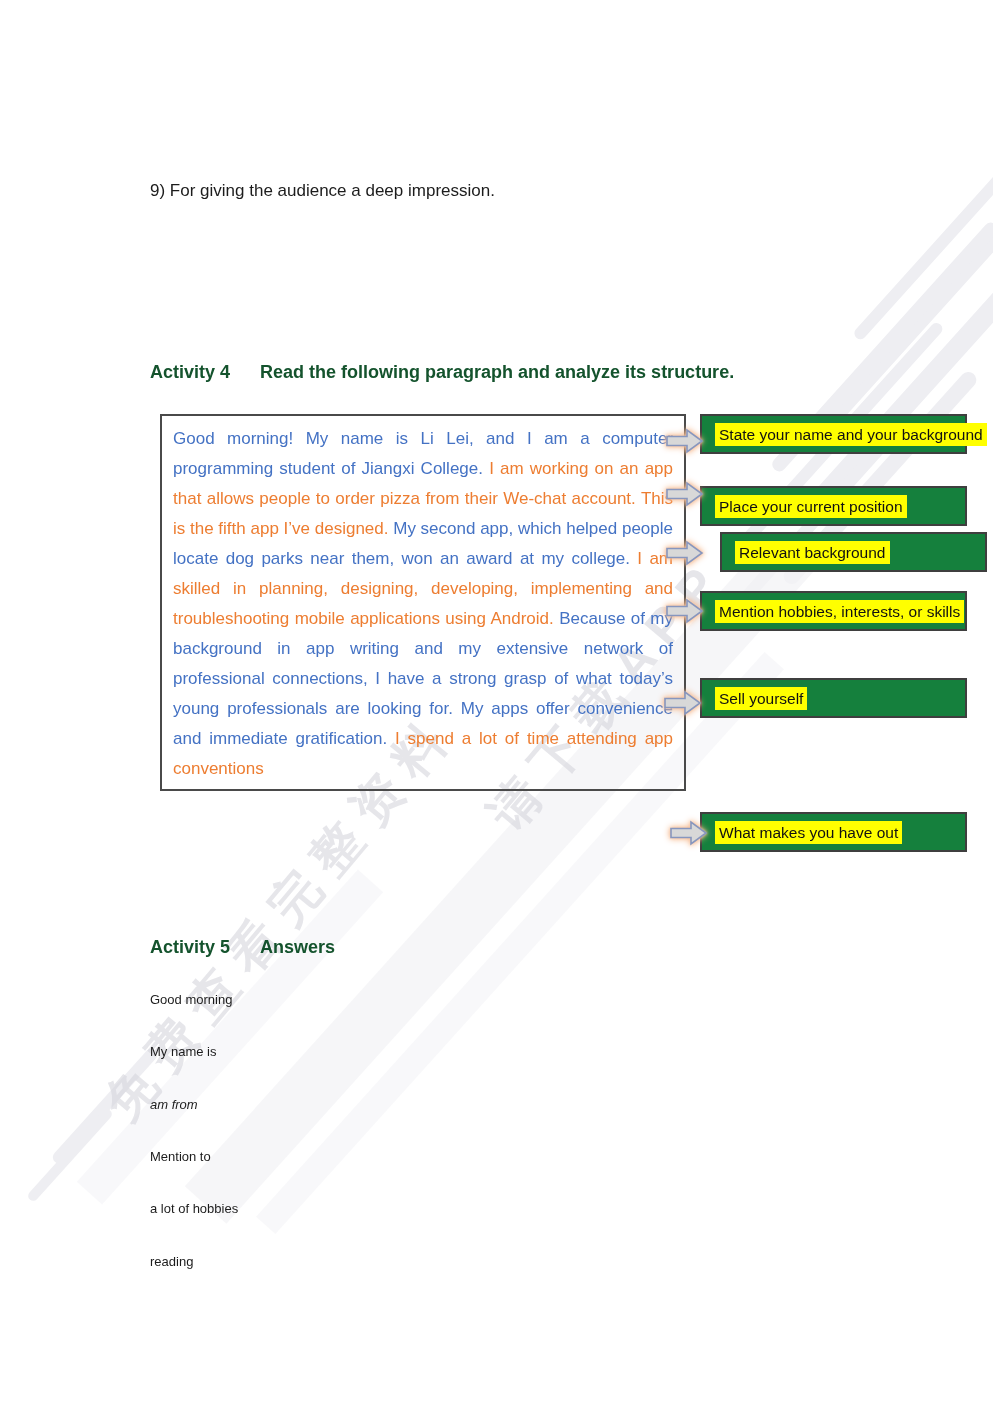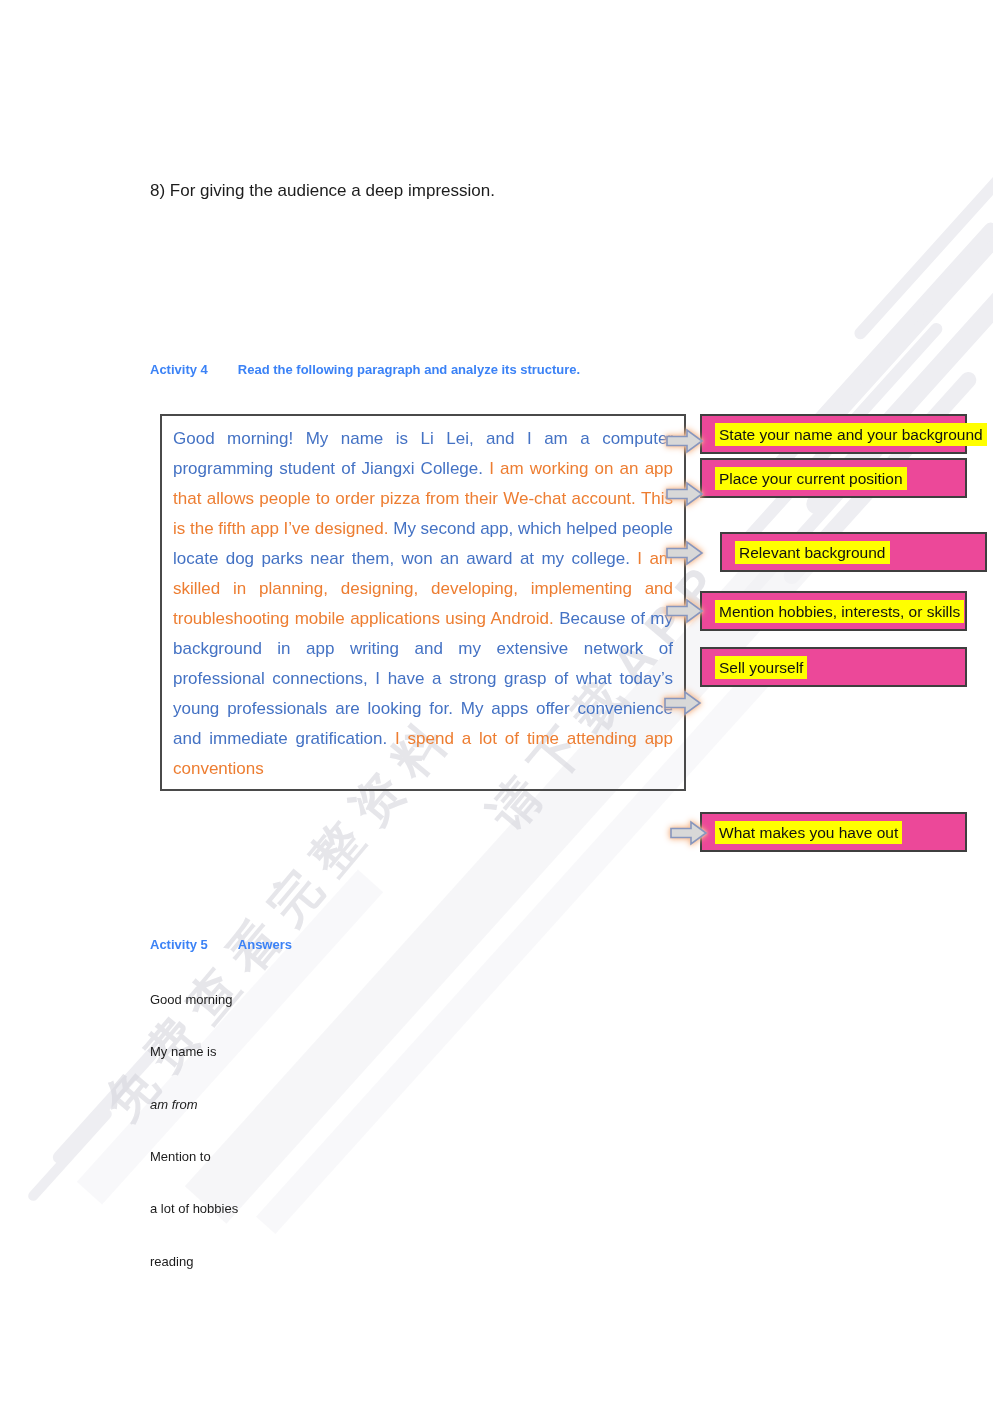--- a/index.html
+++ b/index.html
@@ -22,35 +22,35 @@
     opacity:.62;
     letter-spacing:14px;
     transform:rotate(-50deg);
     transform-origin:left center;
     white-space:nowrap;
     font-size:50px;
   }
   
   .content{position:absolute;inset:0;z-index:1;}
   .txt{position:absolute;font-size:17px;line-height:24px;color:#1c1c1c;}
-  .heading{position:absolute;font-size:13px;font-weight:bold;color:#3b82f6;}
+  .heading{position:absolute;font-size:18px;font-weight:bold;color:#14532d;}
   .heading .h-label{margin-right:30px;}
   .para-box{
     position:absolute;left:160px;top:414px;width:526px;height:377px;
     border:2px solid #4a4a4a;background:transparent;box-sizing:border-box;
     padding:8px 11px 0 11px;
   }
   .para-text{
     font-size:17px;line-height:30px;text-align:justify;
   }
   .seg-blue{color:#4472c4;}
   .seg-orange{color:#ed7d31;}
   .label-box{
     position:absolute;left:700px;width:267px;height:40px;
-    border:2px solid #3f3f3f;background:#ec4899;box-sizing:border-box;
+    border:2px solid #3f3f3f;background:#15803d;box-sizing:border-box;
     display:flex;align-items:center;padding-left:13px;
   }
   .label-hl{
     background:#ffff00;color:#111;font-size:15.5px;line-height:19px;
     padding:2px 4px;white-space:nowrap;
   }
   .arrow{
     position:absolute;width:38px;height:28px;
     filter:drop-shadow(0 0 1.5px #f8ccaa) drop-shadow(0 0 3px #f4b183);
   }
@@ -77,45 +77,45 @@
 
     <div class="streak" style="left:30px;top:1100px;width:150px;height:12px;"></div>
     <div class="streak" style="left:10px;top:1150px;width:120px;height:10px;"></div>
 
     <div class="wm-text" style="left:115px;top:1080px;">免费查看完整资料</div>
     <div class="wm-text" style="left:500px;top:790px;">请下载APP</div>
   </div>
 
   <div class="content">
 
-    <div class="txt" style="left:150px;top:179px;width:720px;">8) For giving the audience a deep impression.</div>
+    <div class="txt" style="left:150px;top:179px;width:720px;">9) For giving the audience a deep impression.</div>
 
     <div class="heading" style="left:150px;top:362px;">
       <span class="h-label">Activity 4</span><span>Read the following paragraph and analyze its structure.</span>
     </div>
 
     <div class="para-box">
       <div class="para-text">
         <span class="seg-blue">Good morning! My name is Li Lei, and I am a computer programming student of Jiangxi College. </span><span class="seg-orange">I am working on an app that allows people to order pizza from their We-chat account. This is the fifth app I’ve designed. </span><span class="seg-blue">My second app, which helped people locate dog parks near them, won an award at my college. </span><span class="seg-orange">I am skilled in planning, designing, developing, implementing and troubleshooting mobile applications using Android. </span><span class="seg-blue">Because of my background in app writing and my extensive network of professional connections, I have a strong grasp of what today’s young professionals are looking for. My apps offer convenience and immediate gratification. </span><span class="seg-orange">I spend a lot of time attending app conventions</span>
       </div>
     </div>
 
     <div class="label-box" style="top:414px;">
       <span class="label-hl">State your name and your background</span>
     </div>
-    <div class="label-box" style="top:458px;">
+    <div class="label-box" style="top:486px;">
       <span class="label-hl">Place your current position</span>
     </div>
     <div class="label-box" style="top:532px;margin-left:20px;">
       <span class="label-hl">Relevant background</span>
     </div>
     <div class="label-box" style="top:591px;">
       <span class="label-hl">Mention hobbies, interests, or skills</span>
     </div>
-    <div class="label-box" style="top:647px;">
+    <div class="label-box" style="top:678px;">
       <span class="label-hl">Sell yourself</span>
     </div>
     <div class="label-box" style="top:812px;">
       <span class="label-hl">What makes you have out</span>
     </div>
 
     <svg class="arrow" style="left:666px;top:427px;" viewBox="0 0 38 28">
         <polygon points="1,9.5 21,9.5 21,3 36,14 21,25 21,18.5 1,18.5" fill="#d8d8d8" stroke="#8796be" stroke-width="1.6"></polygon>
       </svg>
     <svg class="arrow" style="left:666px;top:480px;" viewBox="0 0 38 28">

